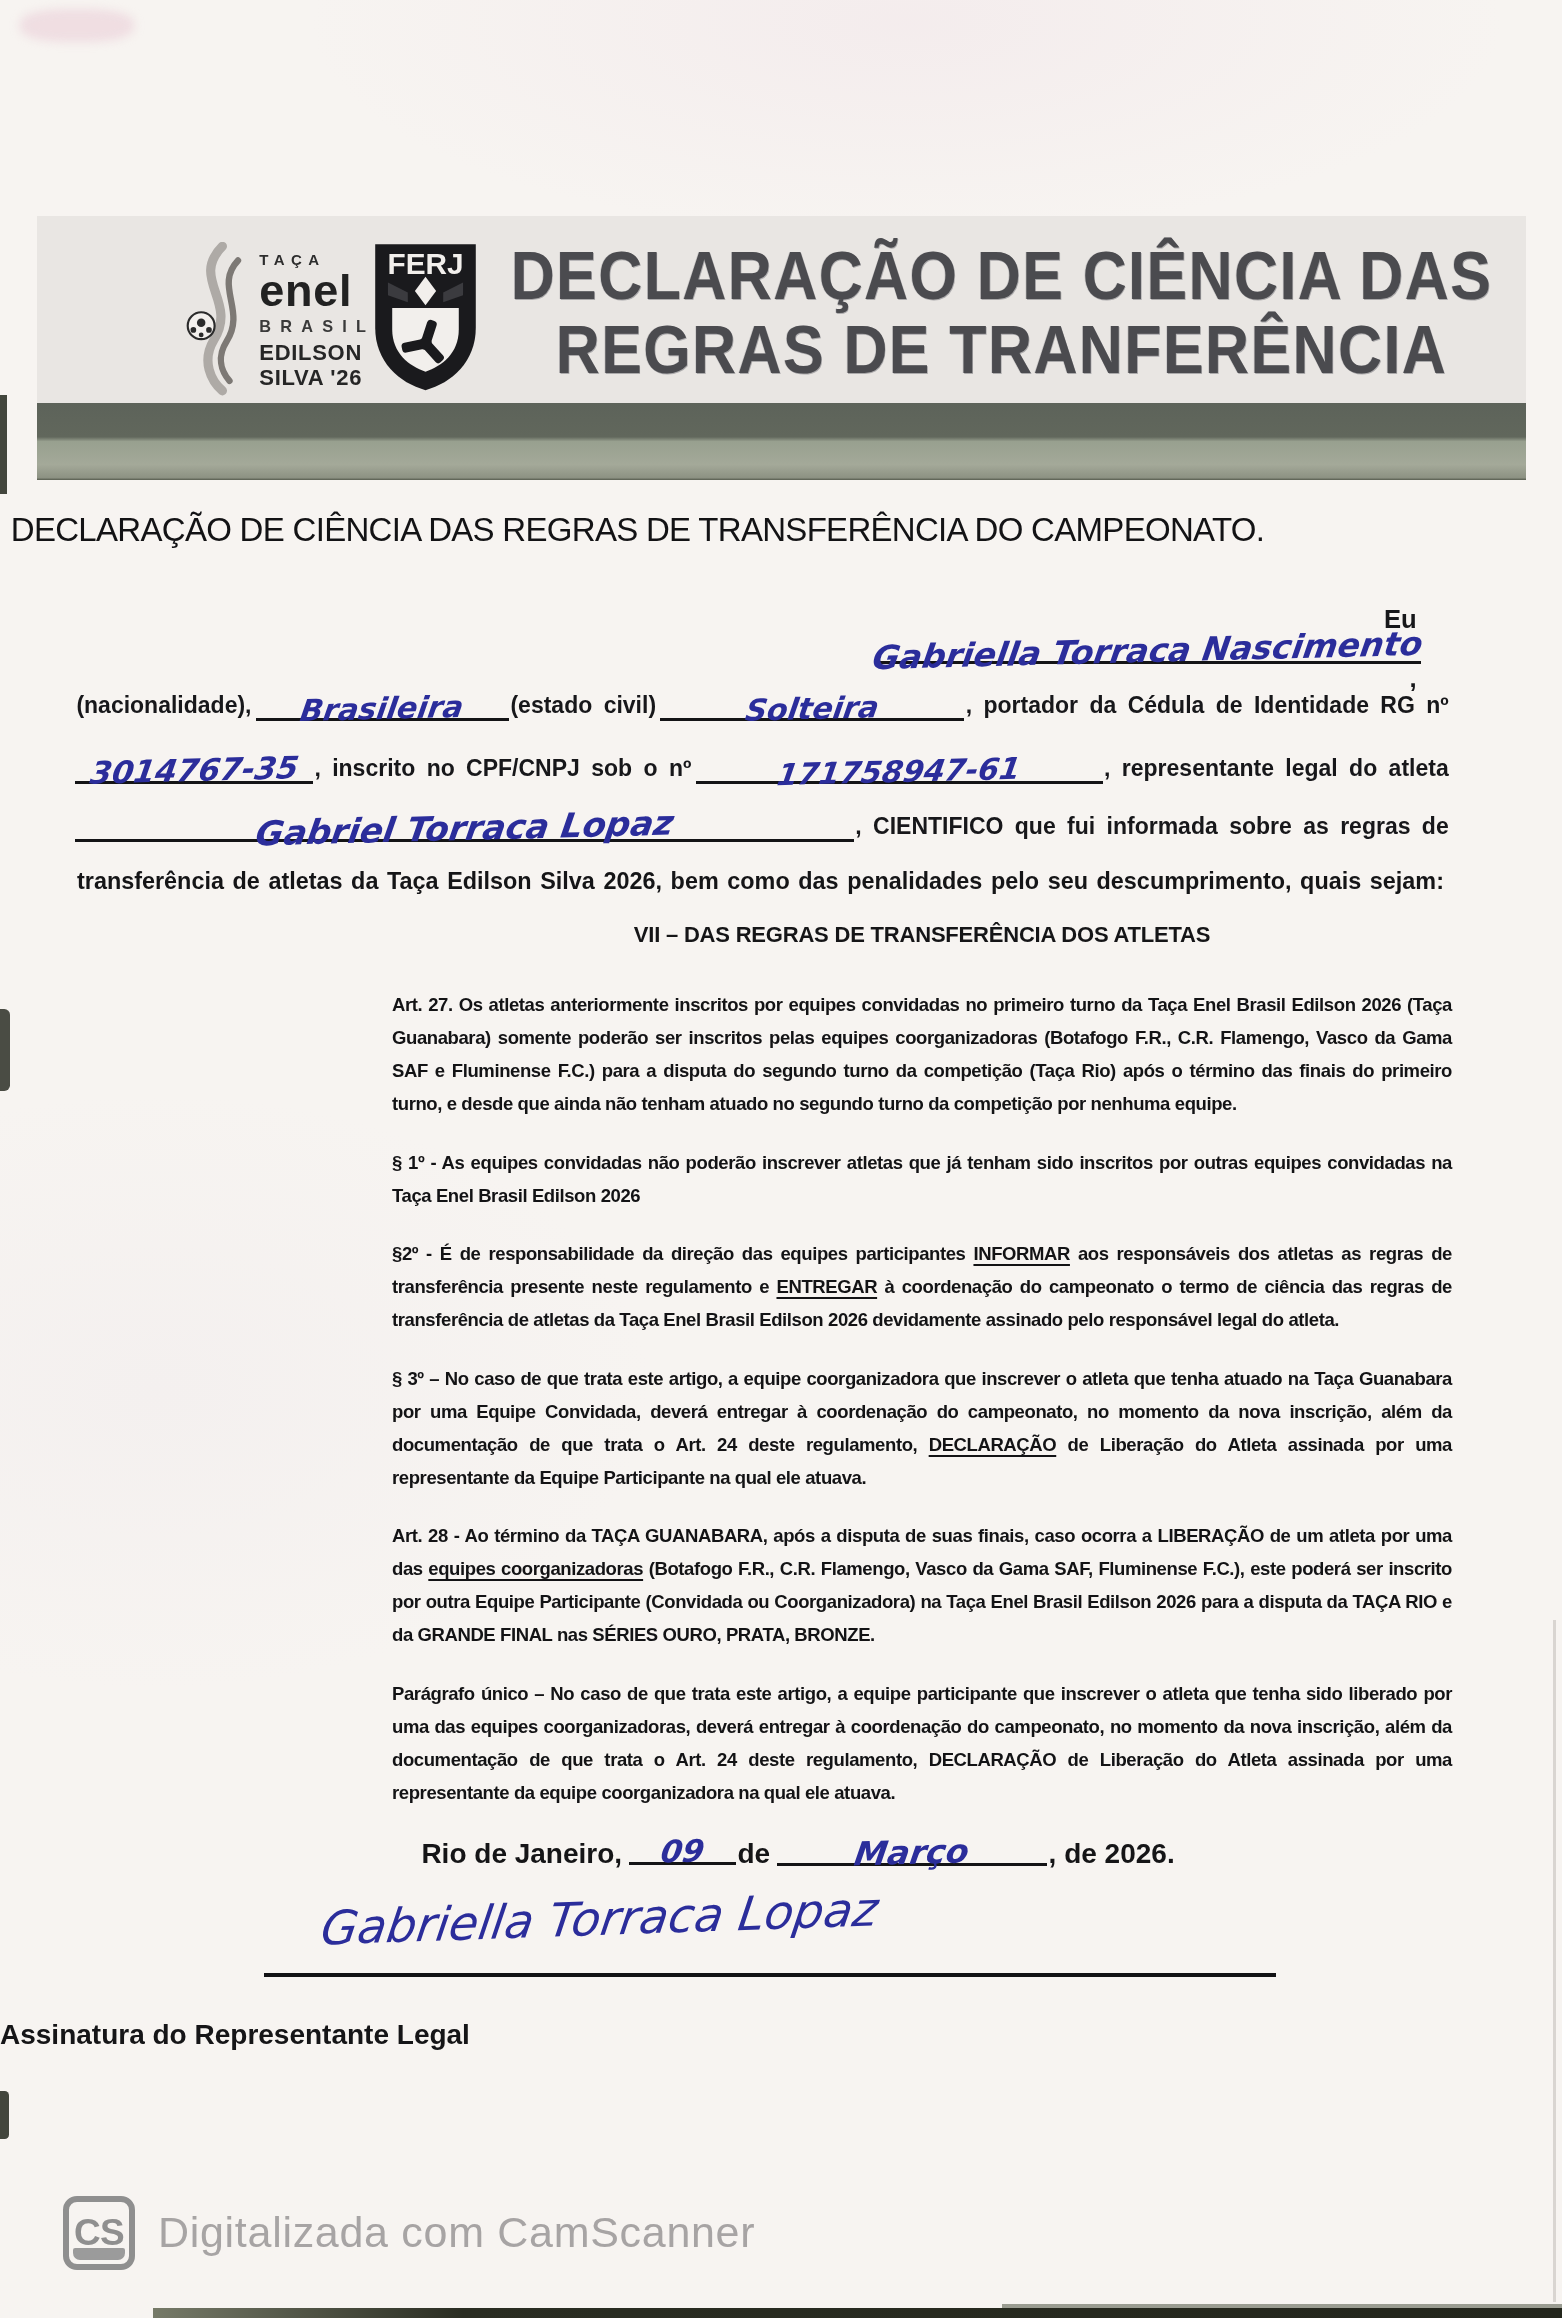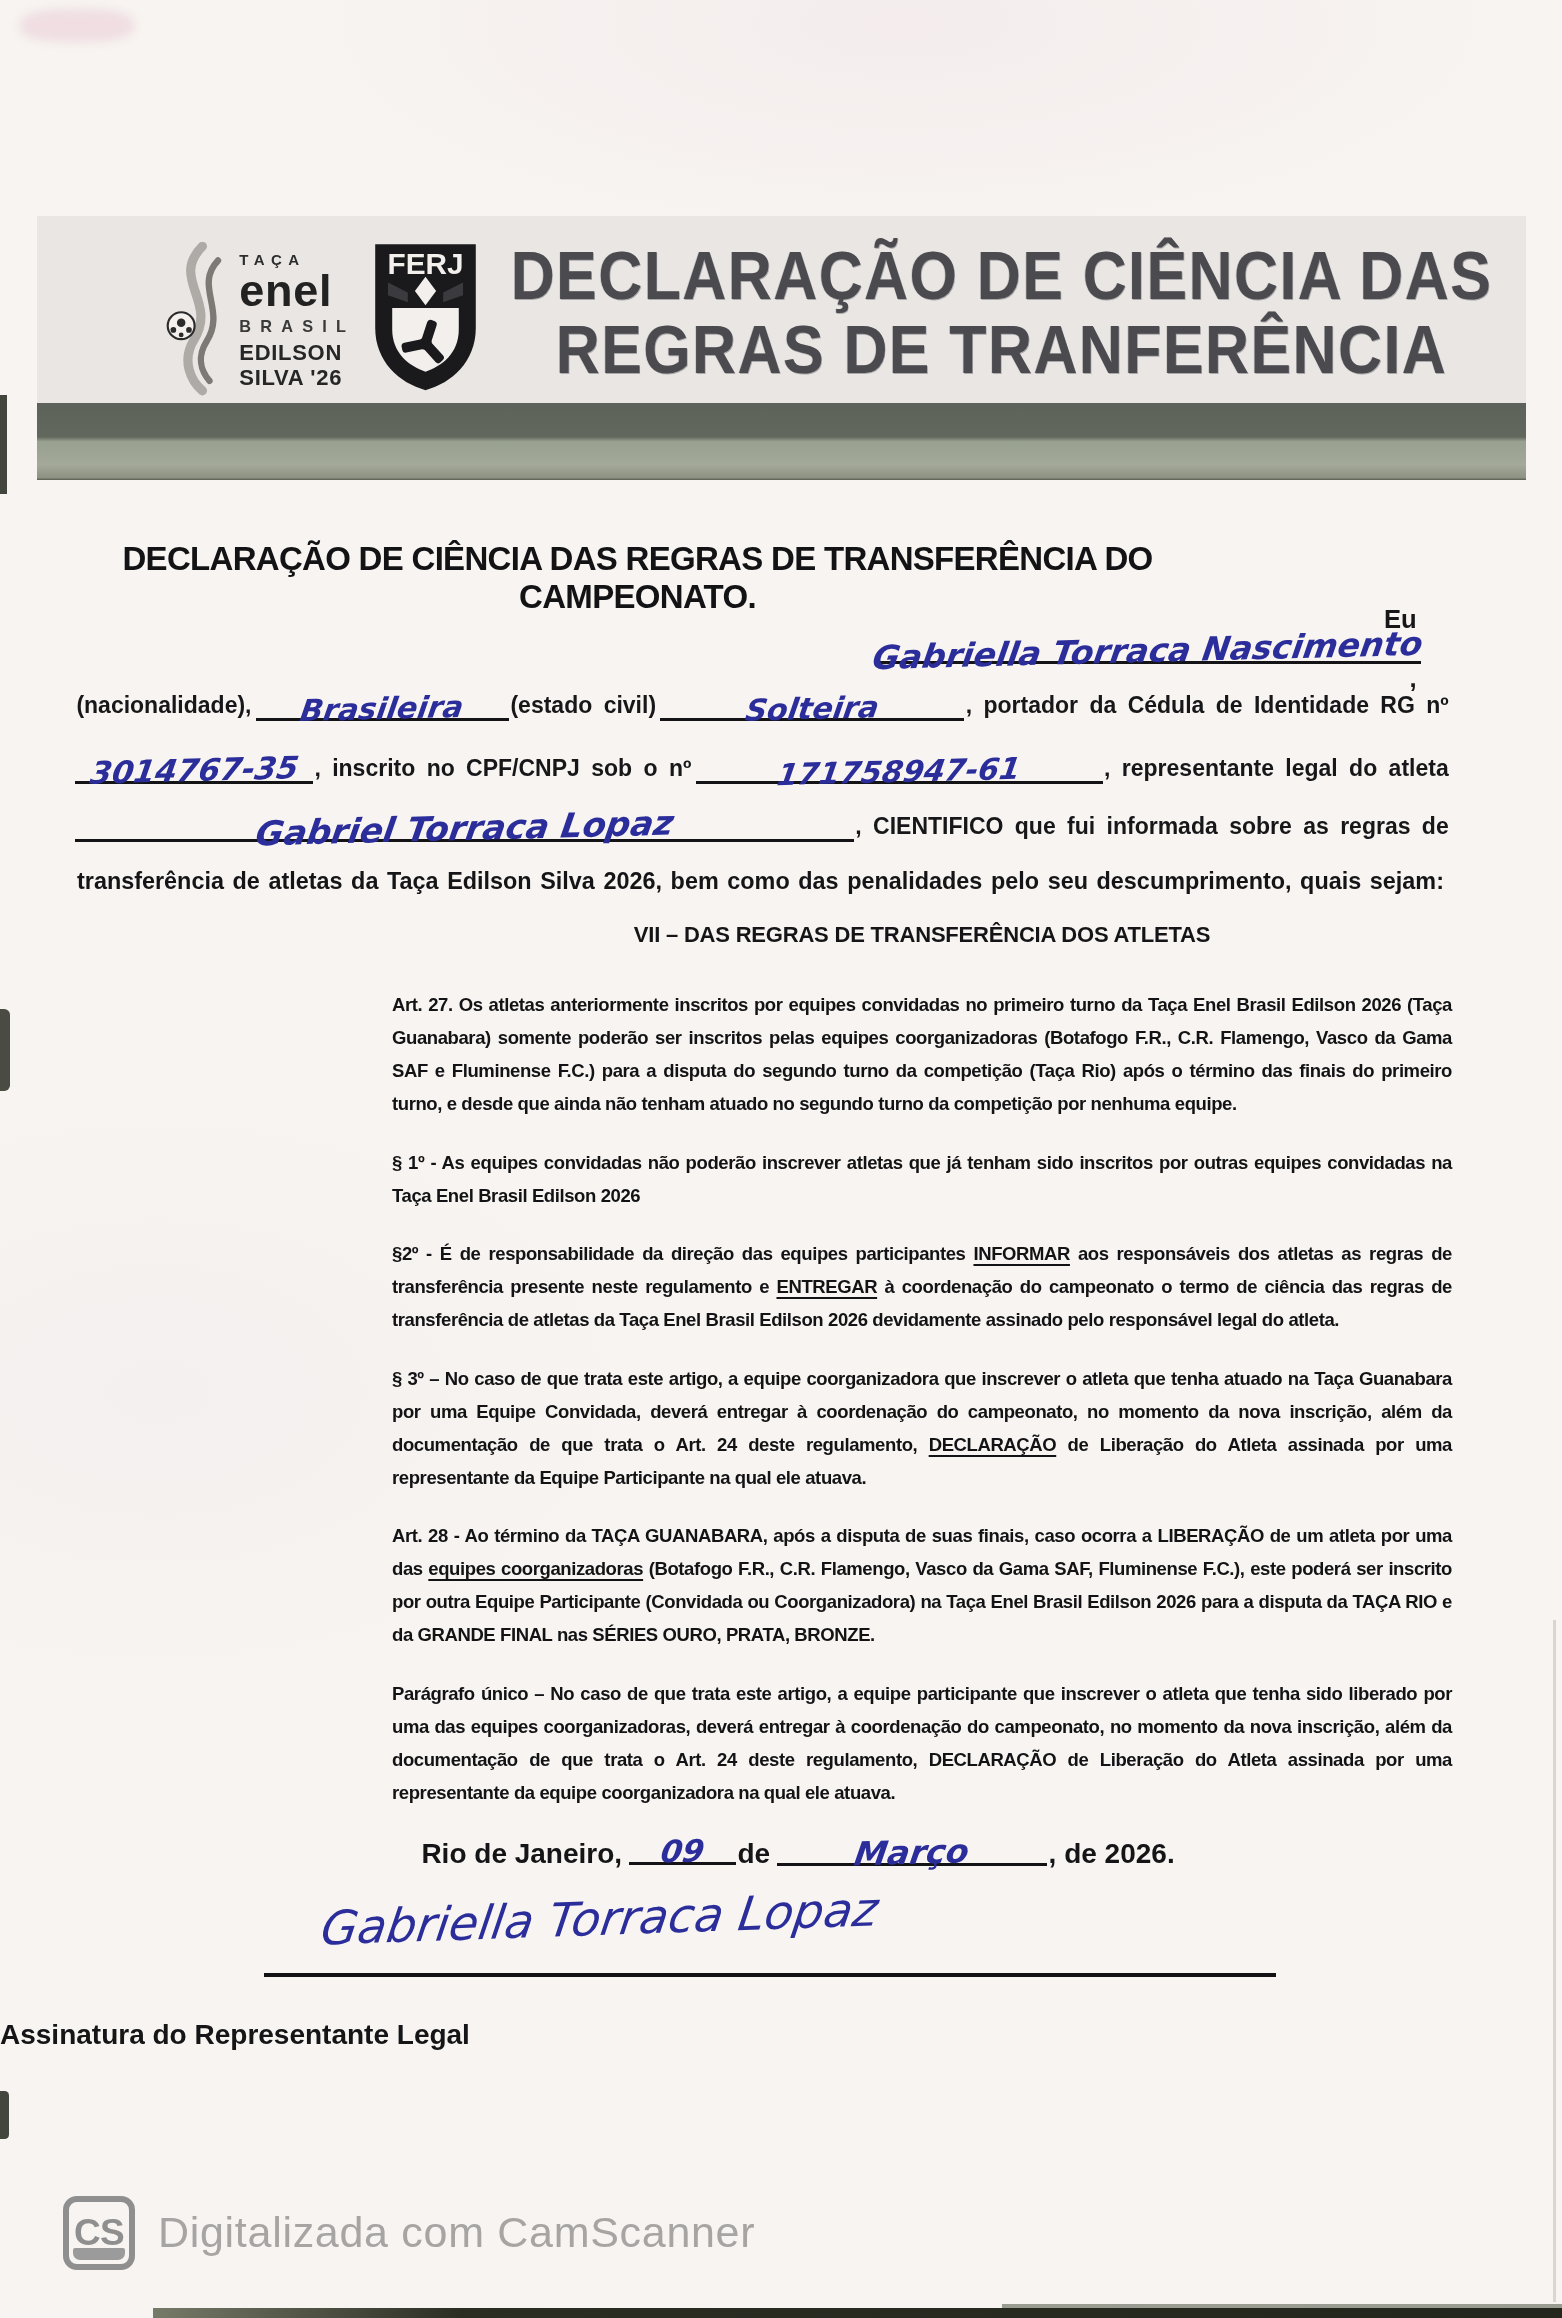--- a/index.html
+++ b/index.html
@@ -6,37 +6,37 @@
   .page{position:relative;width:1563px;height:2319px;overflow:hidden;
     font-family:"Liberation Sans",sans-serif;color:#151517;
     background:
       radial-gradient(995px 355px at 58% 1%, rgba(236,216,226,.28), transparent 60%),
       radial-gradient(710px 426px at 10% 60%, rgba(230,222,230,.18), transparent 70%),
       #f7f4f1;}
   
   .band-light{position:absolute;left:37px;top:216px;width:1489px;height:187px;background:#e9e6e3;}
   .band-dark{position:absolute;left:37px;top:403px;width:1489px;height:77px;
     background:linear-gradient(180deg,#5d635a 0%,#61675c 44%,#98a08f 50%,#a4a999 80%,#8d9283 97%,#565b4e 100%);}
-  .logo-enel{position:absolute;left:150px;top:242px;width:305px;height:160px;display:flex;}
+  .logo-enel{position:absolute;left:170px;top:242px;width:305px;height:160px;display:flex;}
   .flame{width:85px;height:156px;flex:0 0 auto;}
   .enel-text{margin-left:4.3px;padding-top:10px;line-height:1;color:#262626;}
   .enel-taca{font-size:15px;font-weight:700;letter-spacing:6.4px;color:#2d2d2d;}
   .enel-word{font-size:45px;font-weight:700;letter-spacing:0.7px;margin-top:1.4px;color:#222;}
   .enel-brasil{font-size:16.3px;font-weight:700;letter-spacing:9.2px;margin-top:5px;color:#3a3a3a;}
   .enel-edilson{font-size:22px;font-weight:900;margin-top:7.8px;letter-spacing:0.7px;}
   .enel-silva{font-size:22px;font-weight:900;margin-top:2.1px;letter-spacing:0.7px;}
   .ferj{position:absolute;left:368px;top:240px;width:115px;height:153px;}
   .hdr-title{position:absolute;left:490px;top:234px;width:1023px;text-align:center;
     font-weight:800;color:#4b4b4f;letter-spacing:1.4px;
     text-shadow:0.7px 0.7px 0 rgba(120,120,125,.55), -0.7px 0 0 rgba(120,120,125,.3);}
   .hdr-title .t1{font-size:61px;line-height:74px;transform:scaleY(1.12);transform-origin:top;}
   .hdr-title .t2{font-size:61px;line-height:74px;transform:scaleY(1.12);transform-origin:top;}
   
-  .subtitle{position:absolute;left:0;top:540px;width:1275px;text-align:center;
-    font-size:33px;font-weight:700;letter-spacing:-0.7px;color:#131315;}
+  .subtitle{position:absolute;left:0;top:511px;width:1275px;text-align:center;
+    font-size:33px;font-weight:400;letter-spacing:-0.7px;color:#131315;}
   .fline{position:absolute;display:flex;align-items:flex-end;height:45px;font-weight:700;color:#17171a;}
   .fline .lab{white-space:nowrap;padding:0 4.3px 2.1px 1.4px;word-spacing:5px;}
   .field{position:relative;border-bottom:3.6px solid #141416;display:flex;justify-content:center;align-items:flex-end;}
   .grow{flex:1 1 0;}
   .hw{font-family:"DejaVu Sans",sans-serif;font-style:italic;color:#2b2d9b;
     transform:skewX(-10deg) rotate(-1.5deg);white-space:nowrap;line-height:.9;margin-bottom:-4.3px;}
   .l-eu{left:75px;top:605px;width:1346px;font-size:25.6px;flex-direction:column;}
   .l-nac{left:75px;top:676px;width:1378px;font-size:23px;}
   .l-rg{left:75px;top:739px;width:1378px;font-size:23px;}
   .l-atl{left:75px;top:797px;width:1378px;font-size:23px;}

